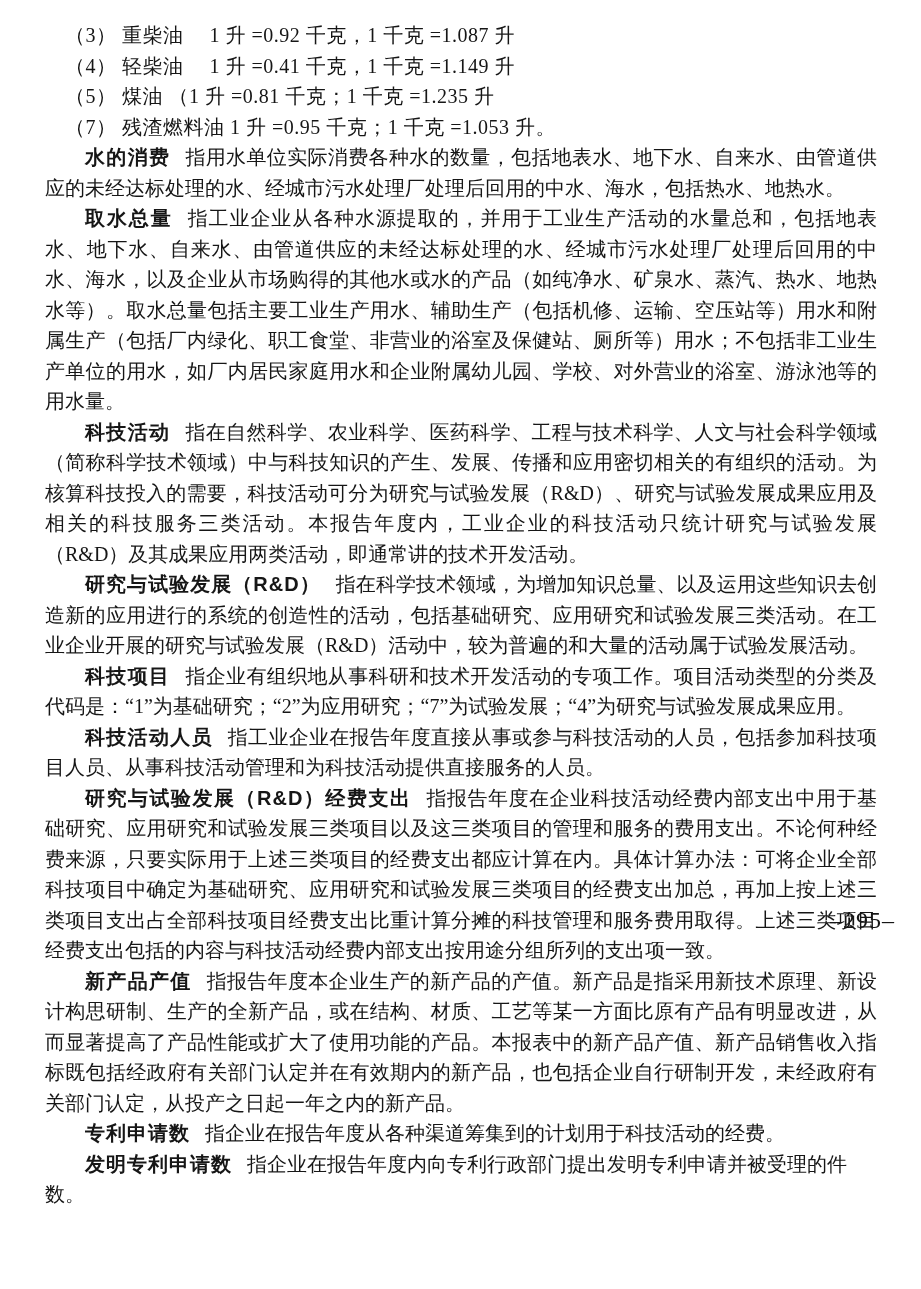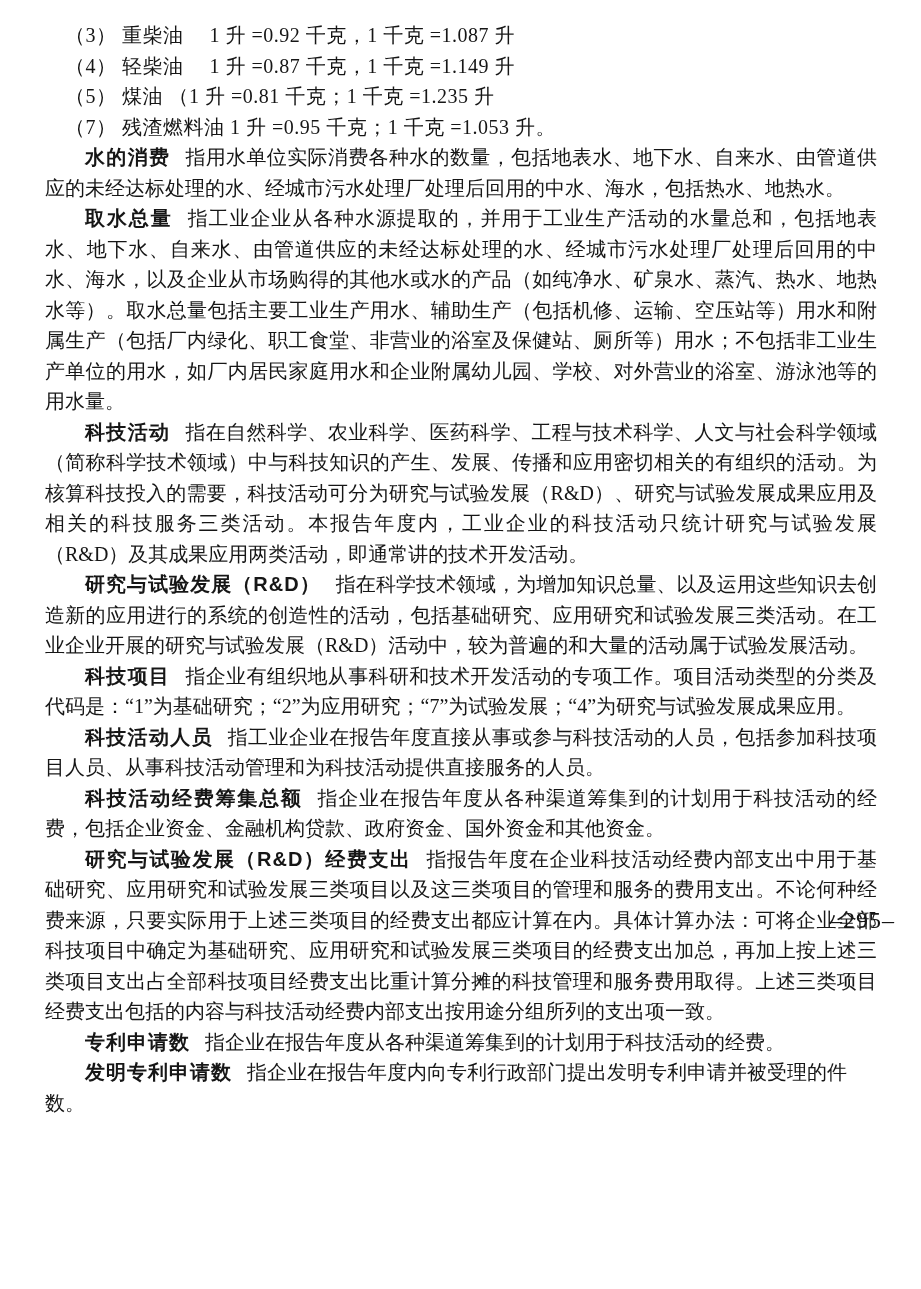--- a/index.html
+++ b/index.html
@@ -51,31 +51,31 @@
     letter-spacing: 1px;
   }
 </style>
 </head>
 <body>
 
 <div class="page">
   <div class="content">
 
     <p class="list-item"><span>（3） 重柴油　 1 升 =0.92 千克，1 千克 =1.087 升</span></p>
-    <p class="list-item"><span>（4） 轻柴油　 1 升 =0.87 千克，1 千克 =1.149 升</span></p>
+    <p class="list-item"><span>（4） 轻柴油　 1 升 =0.41 千克，1 千克 =1.149 升</span></p>
     <p class="list-item"><span>（5） 煤油 （1 升 =0.81 千克；1 千克 =1.235 升</span></p>
     <p class="list-item"><span>（7） 残渣燃料油 1 升 =0.95 千克；1 千克 =1.053 升。</span></p>
 
     <p class="para"><b class="para-term">水的消费</b><span>指用水单位实际消费各种水的数量，包括地表水、地下水、自来水、由管道供应的未经达标处理的水、经城市污水处理厂处理后回用的中水、海水，包括热水、地热水。</span></p>
     <p class="para"><b class="para-term">取水总量</b><span>指工业企业从各种水源提取的，并用于工业生产活动的水量总和，包括地表水、地下水、自来水、由管道供应的未经达标处理的水、经城市污水处理厂处理后回用的中水、海水，以及企业从市场购得的其他水或水的产品（如纯净水、矿泉水、蒸汽、热水、地热水等）。取水总量包括主要工业生产用水、辅助生产（包括机修、运输、空压站等）用水和附属生产（包括厂内绿化、职工食堂、非营业的浴室及保健站、厕所等）用水；不包括非工业生产单位的用水，如厂内居民家庭用水和企业附属幼儿园、学校、对外营业的浴室、游泳池等的用水量。</span></p>
     <p class="para"><b class="para-term">科技活动</b><span>指在自然科学、农业科学、医药科学、工程与技术科学、人文与社会科学领域（简称科学技术领域）中与科技知识的产生、发展、传播和应用密切相关的有组织的活动。为核算科技投入的需要，科技活动可分为研究与试验发展（R&amp;D）、研究与试验发展成果应用及相关的科技服务三类活动。本报告年度内，工业企业的科技活动只统计研究与试验发展（R&amp;D）及其成果应用两类活动，即通常讲的技术开发活动。</span></p>
     <p class="para"><b class="para-term">研究与试验发展（R&amp;D）</b><span>指在科学技术领域，为增加知识总量、以及运用这些知识去创造新的应用进行的系统的创造性的活动，包括基础研究、应用研究和试验发展三类活动。在工业企业开展的研究与试验发展（R&amp;D）活动中，较为普遍的和大量的活动属于试验发展活动。</span></p>
     <p class="para"><b class="para-term">科技项目</b><span>指企业有组织地从事科研和技术开发活动的专项工作。项目活动类型的分类及代码是：“1”为基础研究；“2”为应用研究；“7”为试验发展；“4”为研究与试验发展成果应用。</span></p>
     <p class="para"><b class="para-term">科技活动人员</b><span>指工业企业在报告年度直接从事或参与科技活动的人员，包括参加科技项目人员、从事科技活动管理和为科技活动提供直接服务的人员。</span></p>
-    <p class="para"><b class="para-term">科技活动经费筹集总额</b><span>指企业在报告年度从各种渠道筹集到的计划用于科技活动的经费，包括企业资金、金融机构贷款、政府资金、国外资金和其他资金。</span></p>
     <p class="para"><b class="para-term">研究与试验发展（R&amp;D）经费支出</b><span>指报告年度在企业科技活动经费内部支出中用于基础研究、应用研究和试验发展三类项目以及这三类项目的管理和服务的费用支出。不论何种经费来源，只要实际用于上述三类项目的经费支出都应计算在内。具体计算办法：可将企业全部科技项目中确定为基础研究、应用研究和试验发展三类项目的经费支出加总，再加上按上述三类项目支出占全部科技项目经费支出比重计算分摊的科技管理和服务费用取得。上述三类项目经费支出包括的内容与科技活动经费内部支出按用途分组所列的支出项一致。</span></p>
+    <p class="para"><b class="para-term">新产品产值</b><span>指报告年度本企业生产的新产品的产值。新产品是指采用新技术原理、新设计构思研制、生产的全新产品，或在结构、材质、工艺等某一方面比原有产品有明显改进，从而显著提高了产品性能或扩大了使用功能的产品。本报表中的新产品产值、新产品销售收入指标既包括经政府有关部门认定并在有效期内的新产品，也包括企业自行研制开发，未经政府有关部门认定，从投产之日起一年之内的新产品。</span></p>
     <p class="para"><b class="para-term">专利申请数</b><span>指企业在报告年度从各种渠道筹集到的计划用于科技活动的经费。</span></p>
     <p class="para"><b class="para-term">发明专利申请数</b><span>指企业在报告年度内向专利行政部门提出发明专利申请并被受理的件数。</span></p>
 
   </div>
 
   <div class="page-number">–295–</div>
 </div>
 
 </body></html>

